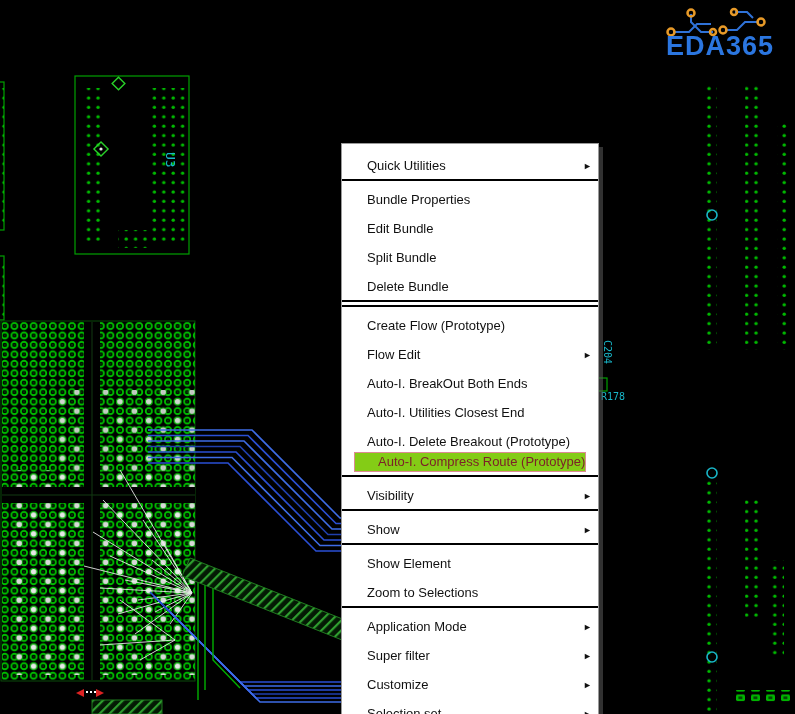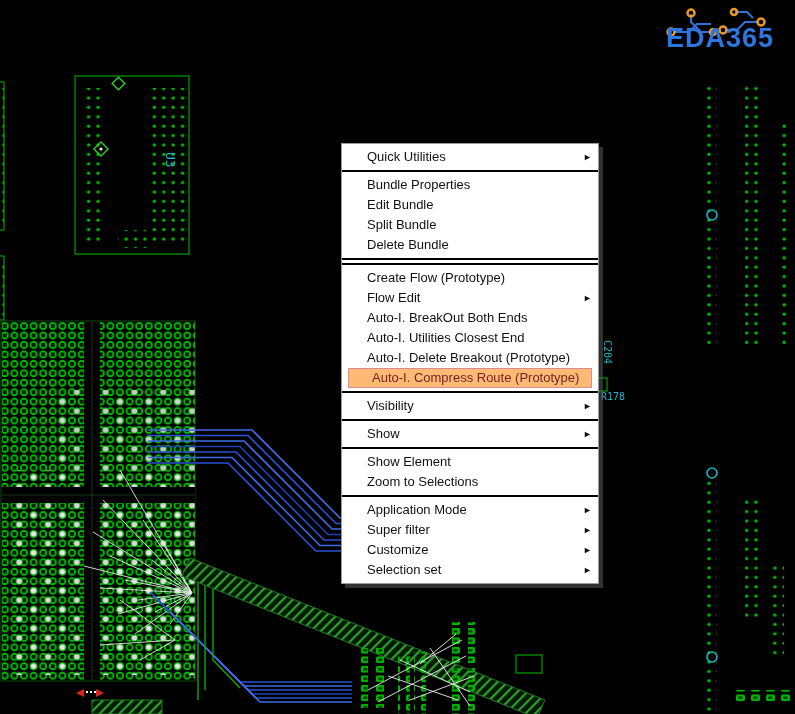--- a/index.html
+++ b/index.html
@@ -9,36 +9,36 @@
 
   
   .context-menu{
     position:absolute;left:341px;top:143px;width:256px;
     background:#fff;border:1px solid #9a9a9a;
     box-shadow:4px 4px 0 rgba(90,90,90,.55);
     padding:3px 0;color:#111;font-size:13px;z-index:5;
   }
   .menu-item{
     position:relative;height:20px;line-height:20px;
-    padding:0 20px 0 25px;white-space:nowrap;cursor:default;
+    padding:0 20px 0 25px;white-space:nowrap;cursor:default;margin-top:9px;
   }
   .menu-item .menu-label{display:inline-block;}
   .menu-item.highlighted{
-    background:#fdba74;outline:1px solid #dd8b93;outline-offset:-1px;
-    color:#7c2228;margin:0 6px;padding-left:24px;
+    background:#84cc16;outline:1px solid #dd8b93;outline-offset:-1px;
+    color:#7c2228;margin:0 12px;padding-left:24px;
   }
   .menu-sep{border-top:2px solid #000;margin:3px 0;height:0;}
   .submenu-arrow{
     position:absolute;right:6px;top:0;font-size:9px;line-height:20px;color:#111;
   }
 
   
   .logo{position:absolute;right:10px;top:6px;width:130px;height:64px;z-index:2;}
   .logo-text{
-    position:absolute;left:0;bottom:16px;width:100%;text-align:center;
+    position:absolute;left:0;bottom:8px;width:100%;text-align:center;
     font-size:27px;font-weight:bold;letter-spacing:1px;color:#2b76e0;
     font-family:"Liberation Sans",sans-serif;
   }
 </style>
 </head>
 <body>
 
 <div class="screen">
 
   <svg width="795" height="714" viewBox="0 0 795 714" style="position:absolute;left:0;top:0;">

